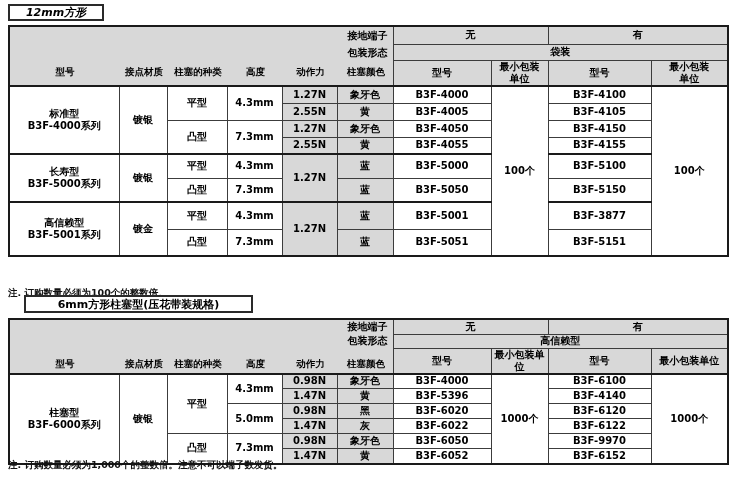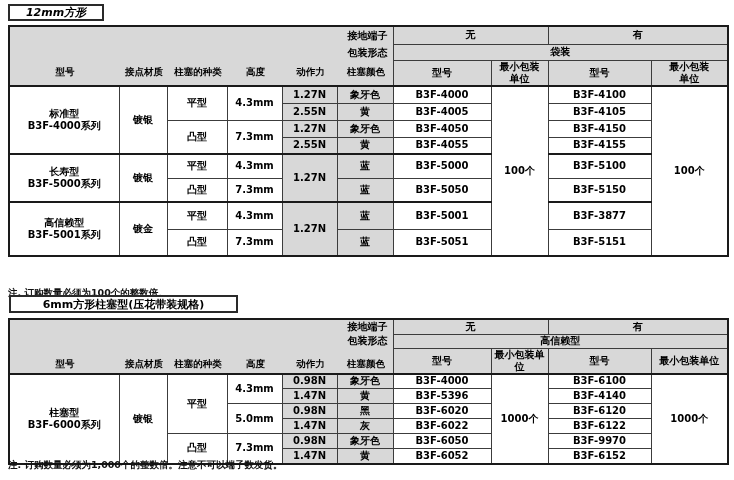--- a/index.html
+++ b/index.html
@@ -169,21 +169,21 @@
       <td>7.3mm</td>
       <td class="shade">蓝</td>
       <td>B3F-5051</td>
       <td>B3F-5151</td>
     </tr>
   </tbody>
 </table>
 
 <div class="abs note" style="left:8px;top:259px;margin-top:28px;">注. 订购数量必须为100个的整数倍。</div>
 
-<div class="abs title-box" style="left:9px;top:295px;width:229px;height:18px;">
+<div class="abs title-box" style="left:24px;top:295px;width:229px;height:18px;">
   <span>6mm方形柱塞型(压花带装规格)</span>
 </div>
 
 <table class="dt t2 abs" style="left:8px;top:318px;">
   <colgroup>
     <col style="width:110px">
       <col style="width:48px">
       <col style="width:60px">
     <col style="width:55px">
       <col style="width:55px">

